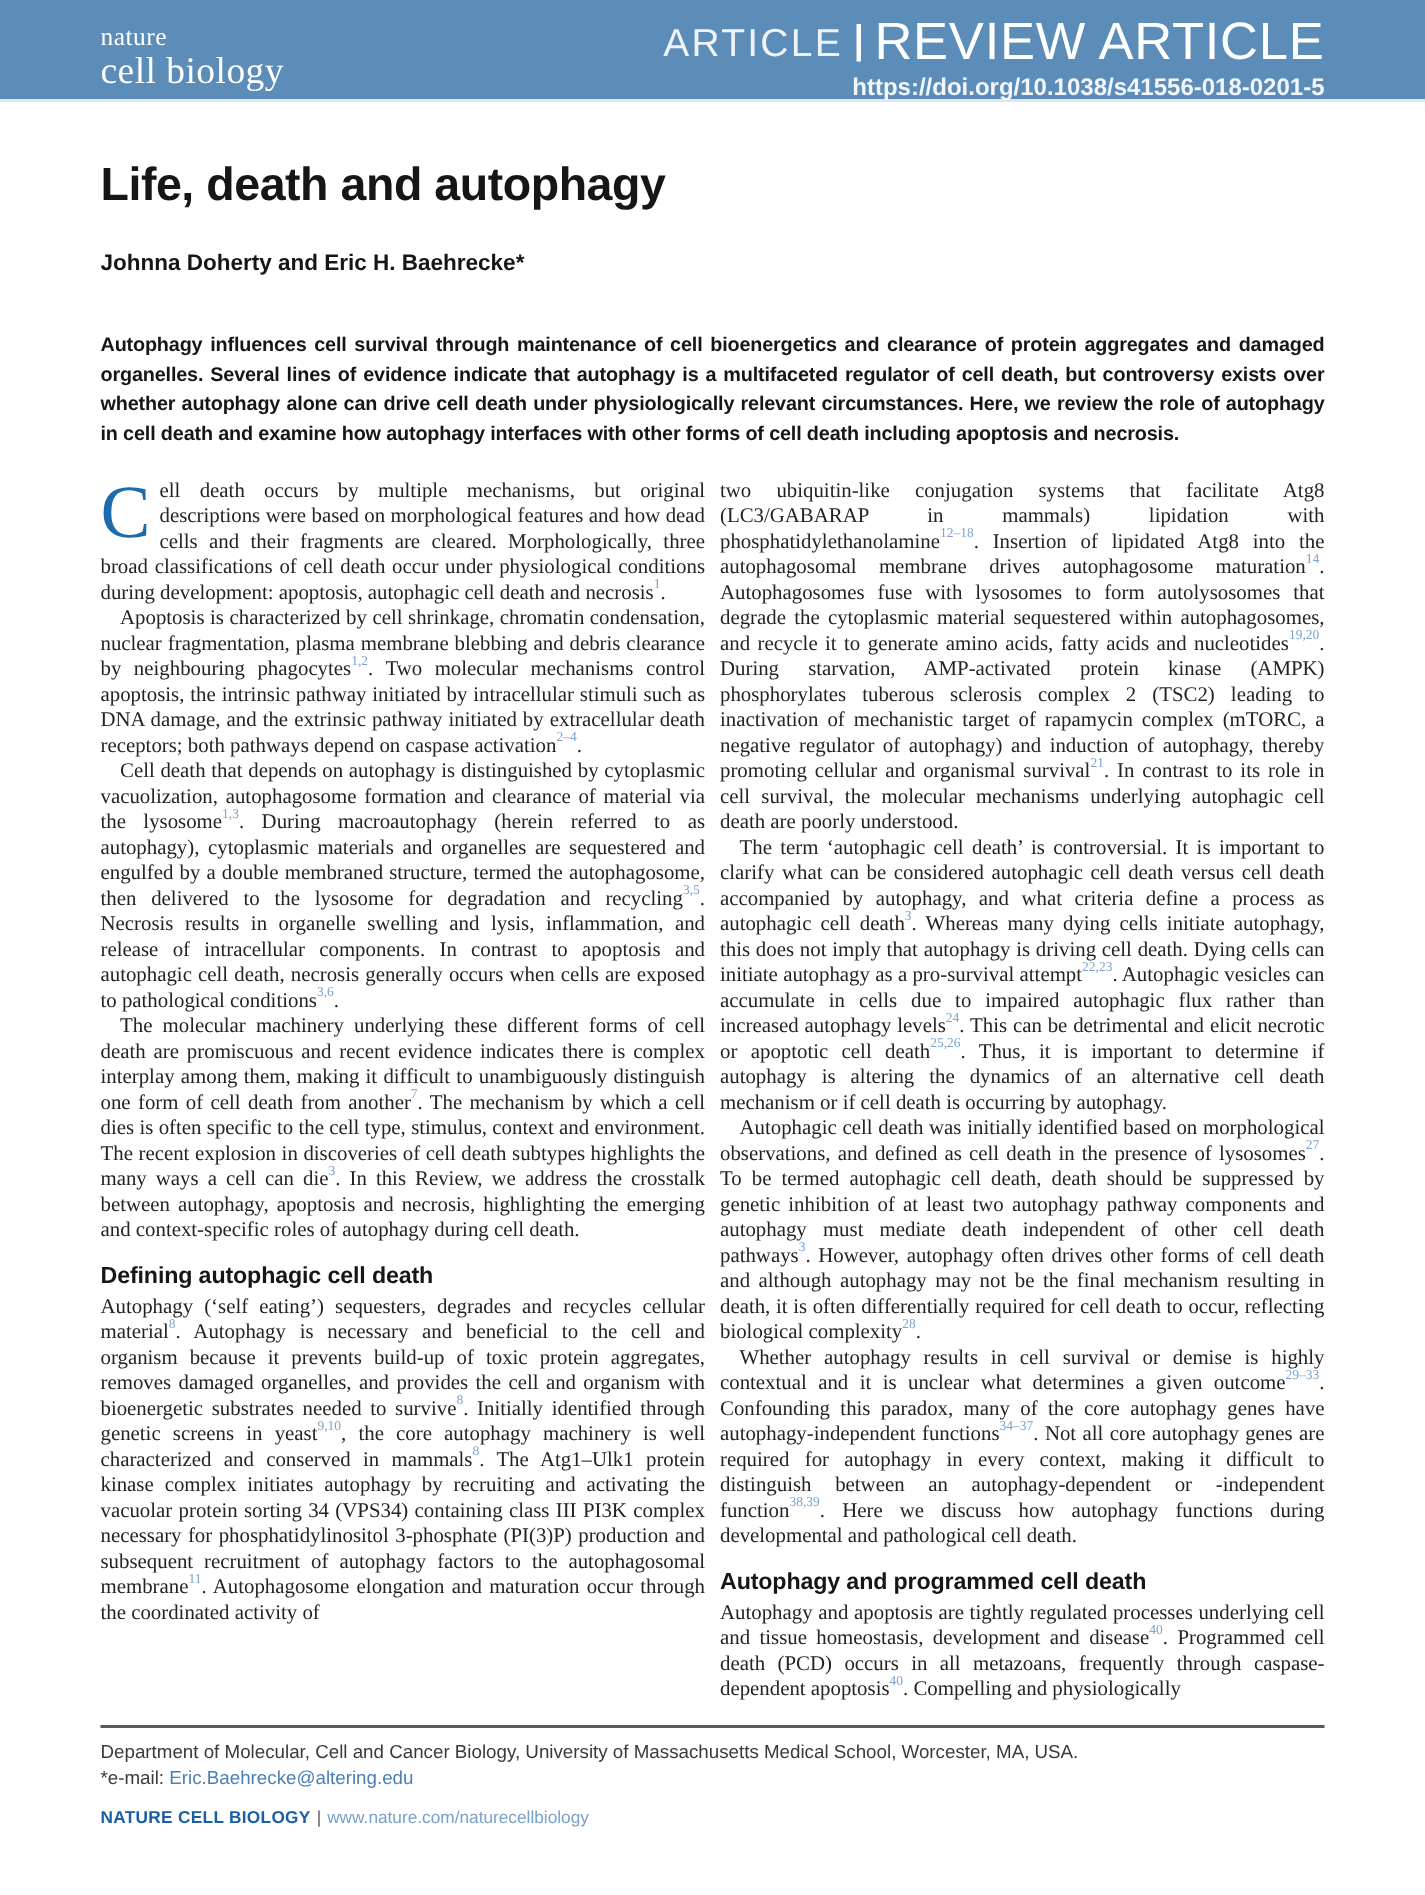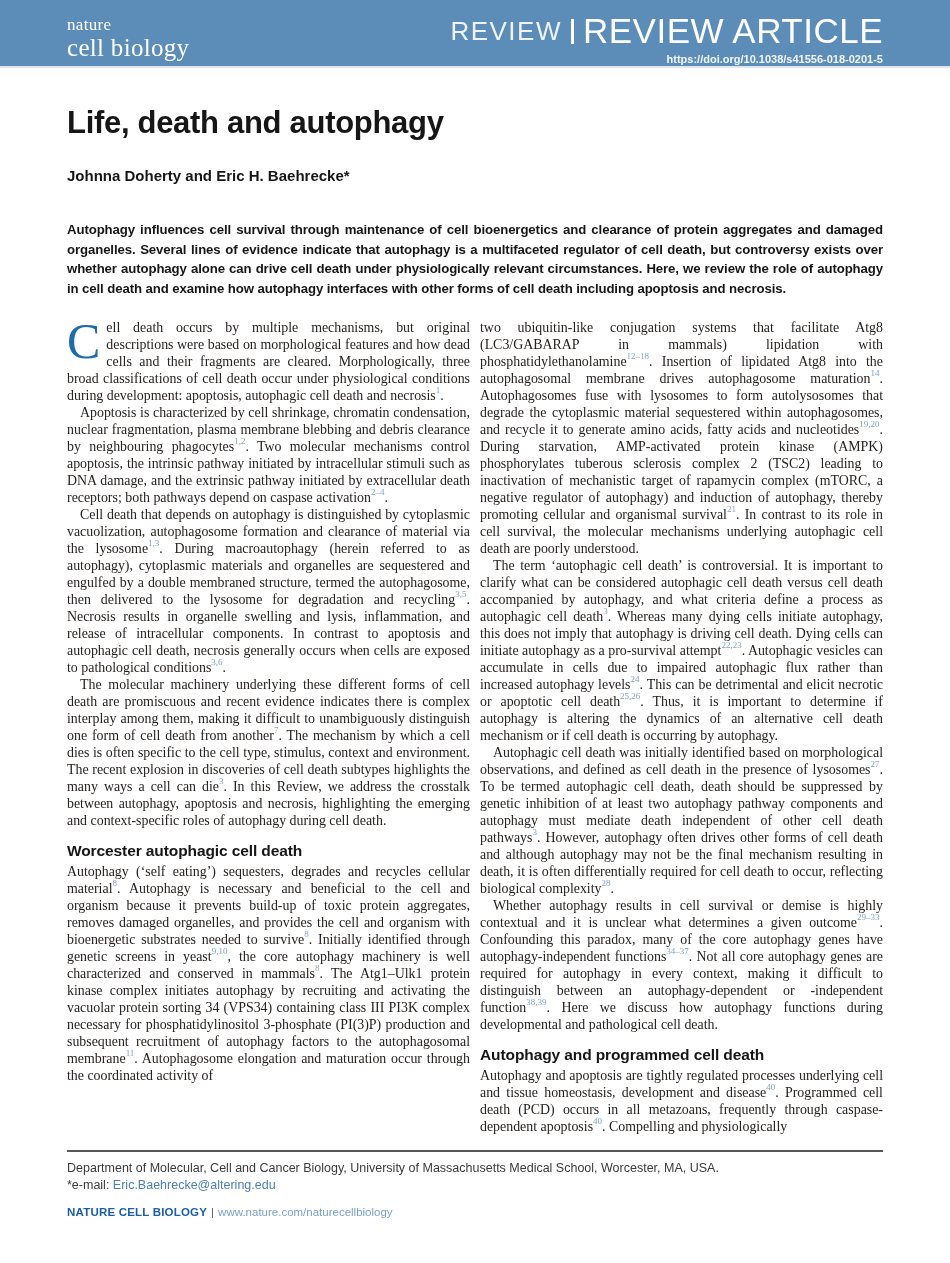--- a/index.html
+++ b/index.html
@@ -14,21 +14,21 @@
     padding:0 67px;box-sizing:border-box;
   }
   .logo{color:#ffffff;font-family:"Liberation Serif",serif;padding-top:9px;line-height:1;}
   .logo .l1{font-size:17px;letter-spacing:.3px;}
   .logo .l2{font-size:25px;letter-spacing:.3px;margin-top:2px;}
   .mast-right{text-align:right;color:#ffffff;font-family:"Liberation Sans",sans-serif;padding-top:10px;}
   .series-line{display:flex;align-items:center;justify-content:flex-end;gap:9px;}
   .series-label{font-size:26px;font-weight:300;letter-spacing:1.5px;color:#eef3f8;}
   .series-bar{width:3px;height:25px;background:#ffffff;display:inline-block;}
   .article-type{font-size:35px;font-weight:normal;letter-spacing:.5px;}
-  .doi{font-size:11px;font-weight:bold;margin-top:2px;color:#f2f6fa;text-decoration:none;display:block;}
+  .doi{font-size:16px;font-weight:bold;margin-top:2px;color:#f2f6fa;text-decoration:none;display:block;}
   
   .content{padding:0 67px;}
   .title{
     font-family:"Liberation Sans",sans-serif;font-weight:bold;font-size:31px;
     letter-spacing:-.3px;color:#161616;margin:37px 0 0 0;
   }
   .authors{
     font-family:"Liberation Sans",sans-serif;font-weight:bold;font-size:15px;
     color:#161616;margin-top:26px;
   }
@@ -78,40 +78,40 @@
 
 <div class="page">
 
   <div class="masthead">
     <div class="logo">
       <div class="l1">nature</div>
       <div class="l2">cell biology</div>
     </div>
     <div class="mast-right">
       <div class="series-line">
-        <span class="series-label">REVIEW</span>
+        <span class="series-label">ARTICLE</span>
         <span class="series-bar"></span>
         <span class="article-type">REVIEW ARTICLE</span>
       </div>
       <a class="doi" href="#">https://doi.org/10.1038/s41556-018-0201-5</a>
     </div>
   </div>
 
   <div class="content">
     <h1 class="title">Life, death and autophagy</h1>
     <div class="authors">Johnna Doherty and Eric H. Baehrecke*</div>
     <div class="abstract">Autophagy influences cell survival through maintenance of cell bioenergetics and clearance of protein aggregates and damaged organelles. Several lines of evidence indicate that autophagy is a multifaceted regulator of cell death, but controversy exists over whether autophagy alone can drive cell death under physiologically relevant circumstances. Here, we review the role of autophagy in cell death and examine how autophagy interfaces with other forms of cell death including apoptosis and necrosis.</div>
 
     <div class="columns">
       <div class="col">
           <p class="body-para"><span class="dropcap">C</span>ell death occurs by multiple mechanisms, but original descriptions were based on morphological features and how dead cells and their fragments are cleared. Morphologically, three broad classifications of cell death occur under physiological conditions during development: apoptosis, autophagic cell death and necrosis<sup class="ref">1</sup>.</p>
           <p class="body-para indent">Apoptosis is characterized by cell shrinkage, chromatin condensation, nuclear fragmentation, plasma membrane blebbing and debris clearance by neighbouring phagocytes<sup class="ref">1,2</sup>. Two molecular mechanisms control apoptosis, the intrinsic pathway initiated by intracellular stimuli such as DNA damage, and the extrinsic pathway initiated by extracellular death receptors; both pathways depend on caspase activation<sup class="ref">2–4</sup>.</p>
           <p class="body-para indent">Cell death that depends on autophagy is distinguished by cytoplasmic vacuolization, autophagosome formation and clearance of material via the lysosome<sup class="ref">1,3</sup>. During macroautophagy (herein referred to as autophagy), cytoplasmic materials and organelles are sequestered and engulfed by a double membraned structure, termed the autophagosome, then delivered to the lysosome for degradation and recycling<sup class="ref">3,5</sup>. Necrosis results in organelle swelling and lysis, inflammation, and release of intracellular components. In contrast to apoptosis and autophagic cell death, necrosis generally occurs when cells are exposed to pathological conditions<sup class="ref">3,6</sup>.</p>
           <p class="body-para indent">The molecular machinery underlying these different forms of cell death are promiscuous and recent evidence indicates there is complex interplay among them, making it difficult to unambiguously distinguish one form of cell death from another<sup class="ref">7</sup>. The mechanism by which a cell dies is often specific to the cell type, stimulus, context and environment. The recent explosion in discoveries of cell death subtypes highlights the many ways a cell can die<sup class="ref">3</sup>. In this Review, we address the crosstalk between autophagy, apoptosis and necrosis, highlighting the emerging and context-specific roles of autophagy during cell death.</p>
-          <h2 class="section-heading">Worcester autophagic cell death</h2>
+          <h2 class="section-heading">Defining autophagic cell death</h2>
           <p class="body-para">Autophagy (‘self eating’) sequesters, degrades and recycles cellular material<sup class="ref">8</sup>. Autophagy is necessary and beneficial to the cell and organism because it prevents build-up of toxic protein aggregates, removes damaged organelles, and provides the cell and organism with bioenergetic substrates needed to survive<sup class="ref">8</sup>. Initially identified through genetic screens in yeast<sup class="ref">9,10</sup>, the core autophagy machinery is well characterized and conserved in mammals<sup class="ref">8</sup>. The Atg1–Ulk1 protein kinase complex initiates autophagy by recruiting and activating the vacuolar protein sorting 34 (VPS34) containing class III PI3K complex necessary for phosphatidylinositol 3-phosphate (PI(3)P) production and subsequent recruitment of autophagy factors to the autophagosomal membrane<sup class="ref">11</sup>. Autophagosome elongation and maturation occur through the coordinated activity of</p>
         </div>
       <div class="col">
           <p class="body-para">two ubiquitin-like conjugation systems that facilitate Atg8 (LC3/GABARAP in mammals) lipidation with phosphatidylethanolamine<sup class="ref">12–18</sup>. Insertion of lipidated Atg8 into the autophagosomal membrane drives autophagosome maturation<sup class="ref">14</sup>. Autophagosomes fuse with lysosomes to form autolysosomes that degrade the cytoplasmic material sequestered within autophagosomes, and recycle it to generate amino acids, fatty acids and nucleotides<sup class="ref">19,20</sup>. During starvation, AMP-activated protein kinase (AMPK) phosphorylates tuberous sclerosis complex 2 (TSC2) leading to inactivation of mechanistic target of rapamycin complex (mTORC, a negative regulator of autophagy) and induction of autophagy, thereby promoting cellular and organismal survival<sup class="ref">21</sup>. In contrast to its role in cell survival, the molecular mechanisms underlying autophagic cell death are poorly understood.</p>
           <p class="body-para indent">The term ‘autophagic cell death’ is controversial. It is important to clarify what can be considered autophagic cell death versus cell death accompanied by autophagy, and what criteria define a process as autophagic cell death<sup class="ref">3</sup>. Whereas many dying cells initiate autophagy, this does not imply that autophagy is driving cell death. Dying cells can initiate autophagy as a pro-survival attempt<sup class="ref">22,23</sup>. Autophagic vesicles can accumulate in cells due to impaired autophagic flux rather than increased autophagy levels<sup class="ref">24</sup>. This can be detrimental and elicit necrotic or apoptotic cell death<sup class="ref">25,26</sup>. Thus, it is important to determine if autophagy is altering the dynamics of an alternative cell death mechanism or if cell death is occurring by autophagy.</p>
           <p class="body-para indent">Autophagic cell death was initially identified based on morphological observations, and defined as cell death in the presence of lysosomes<sup class="ref">27</sup>. To be termed autophagic cell death, death should be suppressed by genetic inhibition of at least two autophagy pathway components and autophagy must mediate death independent of other cell death pathways<sup class="ref">3</sup>. However, autophagy often drives other forms of cell death and although autophagy may not be the final mechanism resulting in death, it is often differentially required for cell death to occur, reflecting biological complexity<sup class="ref">28</sup>.</p>
           <p class="body-para indent">Whether autophagy results in cell survival or demise is highly contextual and it is unclear what determines a given outcome<sup class="ref">29–33</sup>. Confounding this paradox, many of the core autophagy genes have autophagy-independent functions<sup class="ref">34–37</sup>. Not all core autophagy genes are required for autophagy in every context, making it difficult to distinguish between an autophagy-dependent or -independent function<sup class="ref">38,39</sup>. Here we discuss how autophagy functions during developmental and pathological cell death.</p>
           <h2 class="section-heading">Autophagy and programmed cell death</h2>
           <p class="body-para">Autophagy and apoptosis are tightly regulated processes underlying cell and tissue homeostasis, development and disease<sup class="ref">40</sup>. Programmed cell death (PCD) occurs in all metazoans, frequently through caspase-dependent apoptosis<sup class="ref">40</sup>. Compelling and physiologically</p>
         </div>

